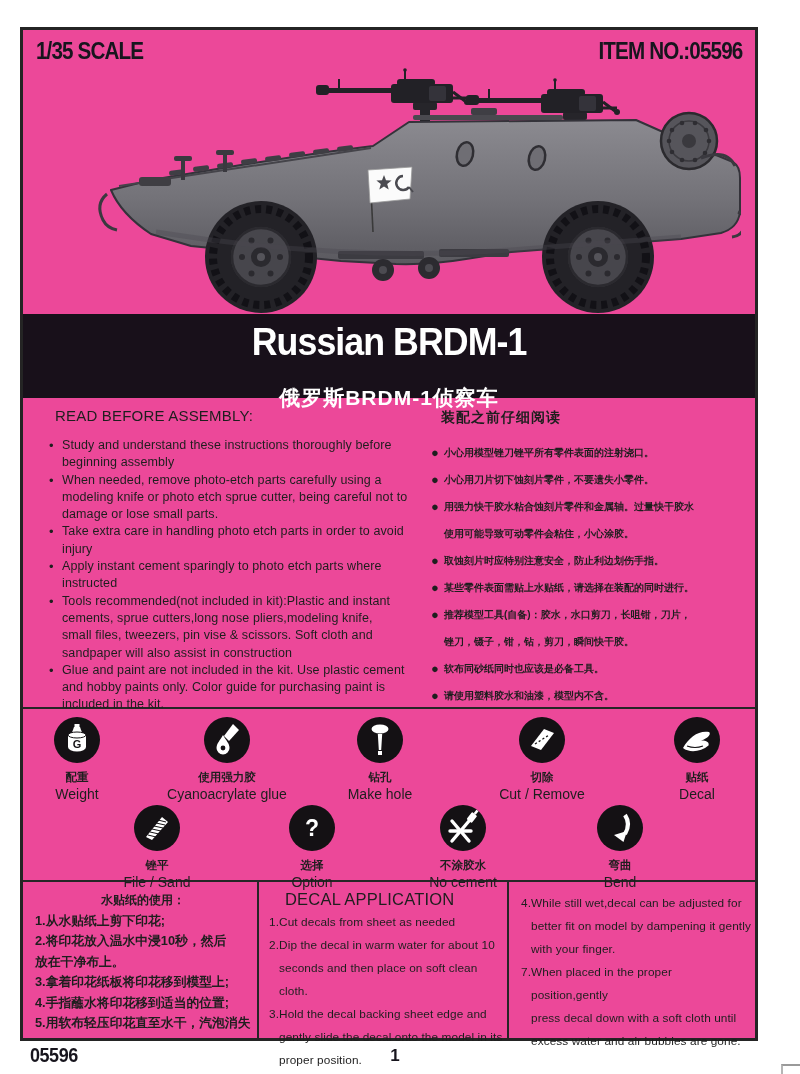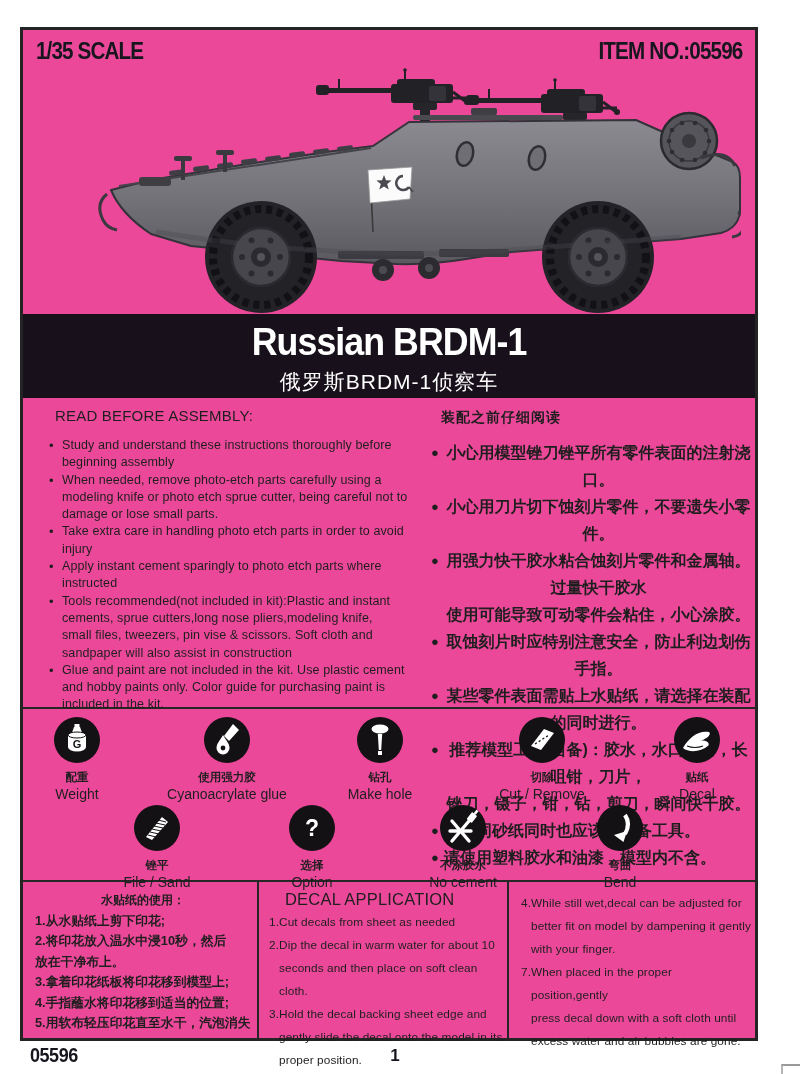--- a/index.html
+++ b/index.html
@@ -14,32 +14,32 @@
   .condR{position:absolute;right:0;top:0;display:inline-block;font-weight:bold;font-size:24px;
          letter-spacing:-1px;transform:scaleX(.86);transform-origin:right center;color:#17151d;}
   
   .illus{position:absolute;top:32px;left:0;width:732px;height:252px;}
   .illus svg{position:absolute;left:18px;top:0;}
   
   .banner{position:absolute;top:284px;left:0;right:0;height:84px;background:#18101a;
           text-align:center;color:#fff;}
   .banner .t1{display:inline-block;margin-top:7px;font-size:38px;font-weight:bold;
               letter-spacing:-1px;transform:scaleX(.94);}
-  .banner .t2{font-size:21px;font-weight:normal;margin-top:4px;letter-spacing:1px;}
+  .banner .t2{font-size:21px;font-weight:bold;margin-top:20px;letter-spacing:1px;}
   
   .rb{position:absolute;top:368px;left:0;right:0;height:309px;border-bottom:2px solid #262626;padding-left:43px;}
   .rb-en{position:absolute;left:26px;top:9px;width:398px;}
   .rb-cn{position:absolute;left:408px;top:9px;width:322px;}
   .rb-head{font-size:15px;margin:0 0 13px 6px;letter-spacing:.2px;}
   .rb-head-cn{font-size:14px;font-weight:bold;margin:2px 0 12px 10px;letter-spacing:1px;}
   .bul{display:flex;align-items:flex-start;}
   .bul .dot{width:13px;flex:0 0 13px;font-size:13px;line-height:17.3px;}
   .bul-en .txt{white-space:pre-line;font-size:12.5px;line-height:17.3px;letter-spacing:.1px;}
   .bul-cn .dot{line-height:27px;}
-  .bul-cn .txt{white-space:pre-line;font-size:16px;font-weight:bold;line-height:27px;text-align:center;}
+  .bul-cn .txt{white-space:pre-line;font-size:10px;font-weight:bold;line-height:27px;}
   
   .icons{position:absolute;top:679px;left:0;right:0;height:171px;border-bottom:2px solid #262626;}
   .icon-cell{position:absolute;width:150px;transform:translateX(-50%);text-align:center;}
   .icon-circle{display:inline-block;width:48px;height:48px;}
   .icon-circle svg{width:48px;height:48px;display:block;}
   .lab-cn{font-size:11.5px;font-weight:bold;margin-top:2px;}
   .lab-en{font-size:14px;margin-top:1px;}
   
   .dec{position:absolute;top:852px;left:0;right:0;bottom:0;display:flex;box-sizing:border-box;}
   .dcol{box-sizing:border-box;}

